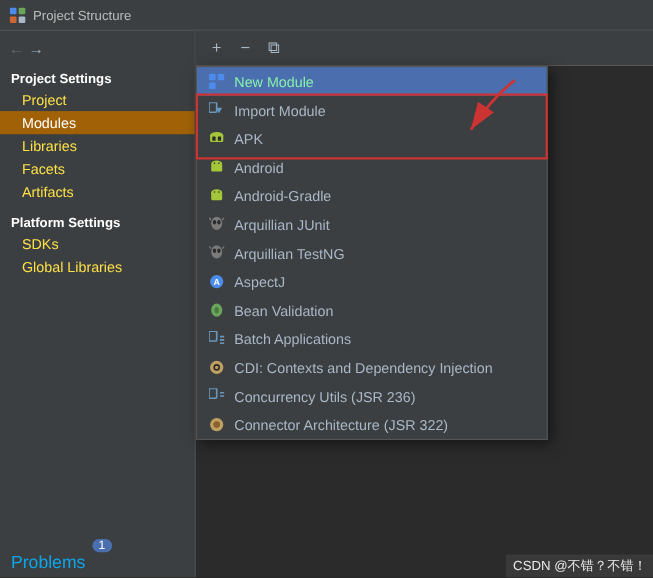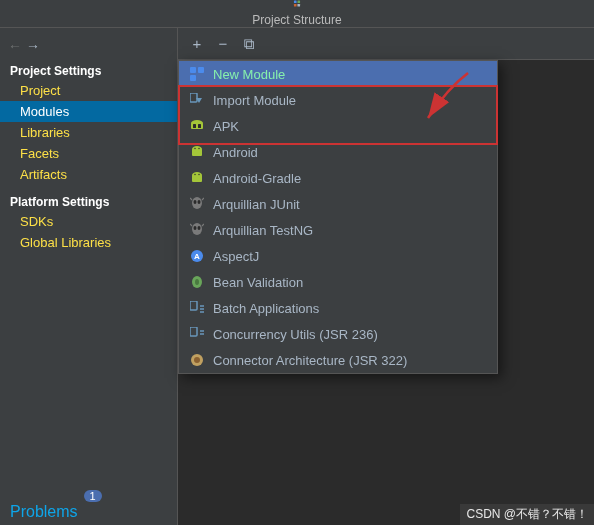--- a/index.html
+++ b/index.html
@@ -17,21 +17,20 @@
 
     
     .title-bar {
       background: #3c3f41;
       height: 28px;
       display: flex;
       align-items: center;
       padding: 0 8px;
       gap: 6px;
       border-bottom: 1px solid #555;
-      flex-direction: column;
     }
     .title-bar-icon {
       width: 16px;
       height: 16px;
     }
     .title-bar-text {
       color: #bbb;
       font-size: 12px;
     }
 
@@ -73,21 +72,21 @@
       padding: 4px 10px 2px 10px;
     }
 
     .sidebar-item {
       padding: 3px 10px 3px 20px;
       color: #fde047;
       cursor: pointer;
       font-size: 13px;
     }
     .sidebar-item.active {
-      background: #0369a1;
+      background: #a16207;
       color: #ffffff;
     }
 
     .sidebar-divider {
       height: 6px;
     }
 
     
     .sidebar-problems {
       display: flex;
@@ -409,20 +408,30 @@
             <svg width="14" height="14" viewBox="0 0 14 14">
               <rect x="0" y="0" width="7" height="9" fill="none" stroke="#6897bb" stroke-width="1.5" rx="1"></rect>
               <line x1="10" y1="5" x2="14" y2="5" stroke="#6897bb" stroke-width="1.5"></line>
               <line x1="10" y1="8" x2="14" y2="8" stroke="#6897bb" stroke-width="1.5"></line>
               <line x1="10" y1="11" x2="14" y2="11" stroke="#6897bb" stroke-width="1.5"></line>
             </svg>
           </span>
           <span>Batch Applications</span>
         </div>
 
+        <div class="dropdown-item">
+          <span class="dropdown-item-icon icon-cdi">
+            <svg width="14" height="14" viewBox="0 0 14 14">
+              <circle cx="7" cy="7" r="6" fill="#c0a060"></circle>
+              <circle cx="7" cy="7" r="3" fill="#2b2b2b"></circle>
+              <circle cx="7" cy="7" r="1.5" fill="#c0a060"></circle>
+            </svg>
+          </span>
+          <span>CDI: Contexts and Dependency Injection</span>
+        </div>
 
         <div class="dropdown-item">
           <span class="dropdown-item-icon icon-concurrency">
             <svg width="14" height="14" viewBox="0 0 14 14">
               <rect x="0" y="0" width="7" height="9" fill="none" stroke="#6897bb" stroke-width="1.5" rx="1"></rect>
               <line x1="10" y1="4" x2="14" y2="4" stroke="#6897bb" stroke-width="1.5"></line>
               <line x1="10" y1="7" x2="14" y2="7" stroke="#6897bb" stroke-width="1.5"></line>
             </svg>
           </span>
           <span>Concurrency Utils (JSR 236)</span>

